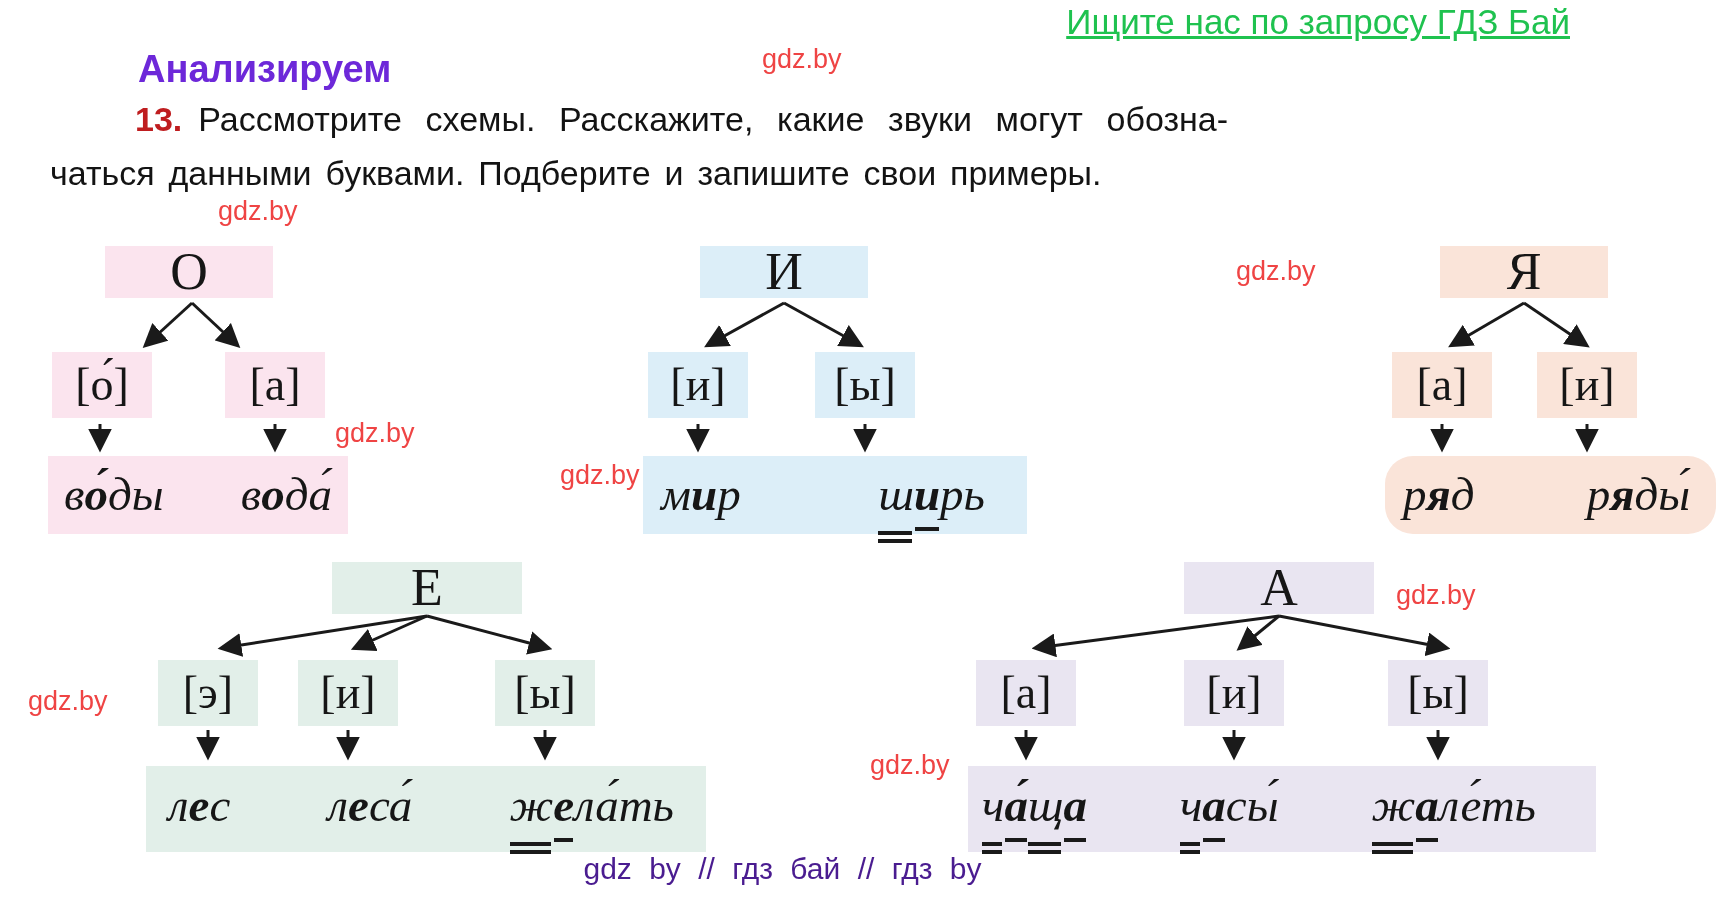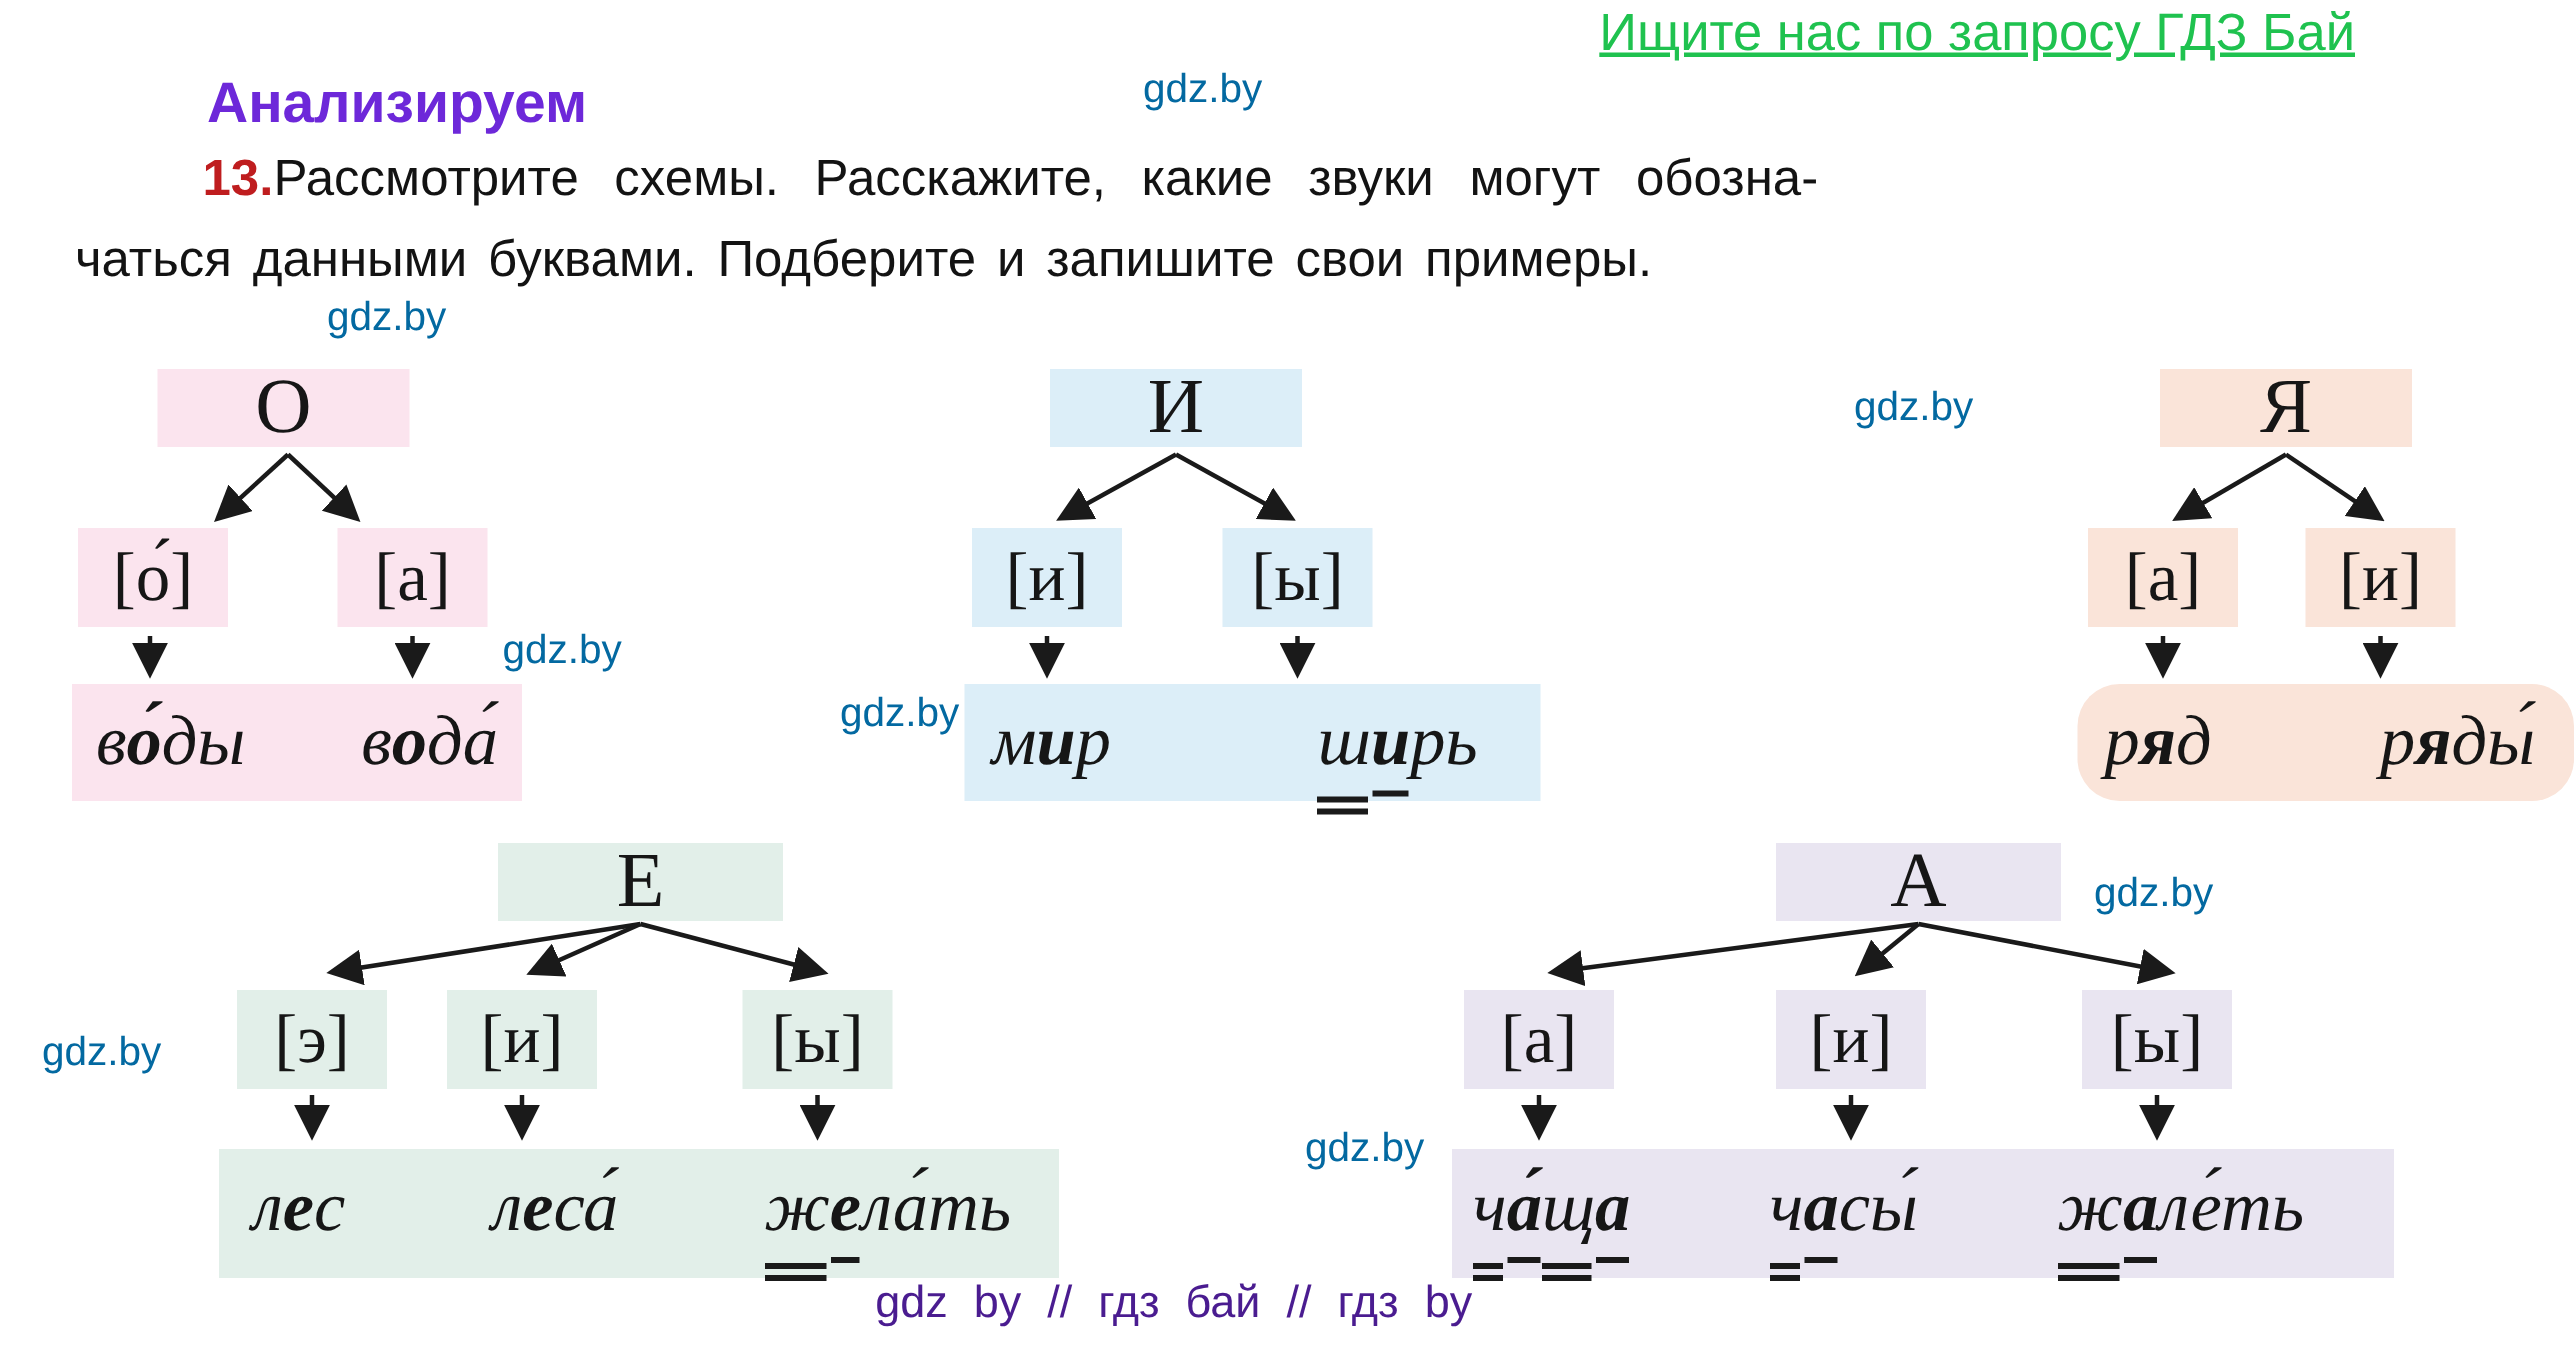--- a/index.html
+++ b/index.html
@@ -1,25 +1,25 @@
 <!DOCTYPE html>
 <html><head>
 <meta charset="utf-8">
 <style>
   html,body{margin:0;padding:0;background:#fff;}
   .page{position:relative;width:1716px;height:912px;background:#ffffff;overflow:hidden;
         font-family:"Liberation Sans",sans-serif;color:#161616;}
   .abs{position:absolute;}
   .banner{left:0;top:2px;width:1570px;text-align:right;font-size:35px;color:#1fc24f;text-decoration:underline;}
-  .wm{font-size:27px;color:#0369a1;white-space:nowrap;}
+  .wm{font-size:27px;color:#ef4444;white-space:nowrap;}
   .heading{left:138px;top:48px;font-size:38px;font-weight:bold;color:#6d28d9;}
   .taskline{font-size:34px;color:#131313;white-space:nowrap;}
   .l1{left:135px;top:100px;word-spacing:0.42em;}
   .l2{left:50px;top:154px;word-spacing:0.13em;}
-  .tasknum{color:#bf1d1f;font-weight:bold;}
+  .tasknum{color:#bf1d1f;font-weight:bold;margin-right:16px;}
   .rootbox{height:52px;display:flex;align-items:center;justify-content:center;
            font-family:"Liberation Serif",serif;font-size:52px;line-height:1;}
   .phon{height:66px;display:flex;align-items:center;justify-content:center;
         font-family:"Liberation Serif",serif;font-size:46px;line-height:1;}
   .strip{display:flex;align-items:center;justify-content:space-between;
          font-family:"Liberation Serif",serif;font-style:italic;font-size:47px;line-height:1.05;}
   .word{white-space:nowrap;}
   .seg{position:relative;display:inline-block;}
   .seg.b{font-weight:bold;}
   .seg.u1::after{content:"";position:absolute;left:1px;right:1px;bottom:-11px;height:4px;background:#1a1a1a;}

